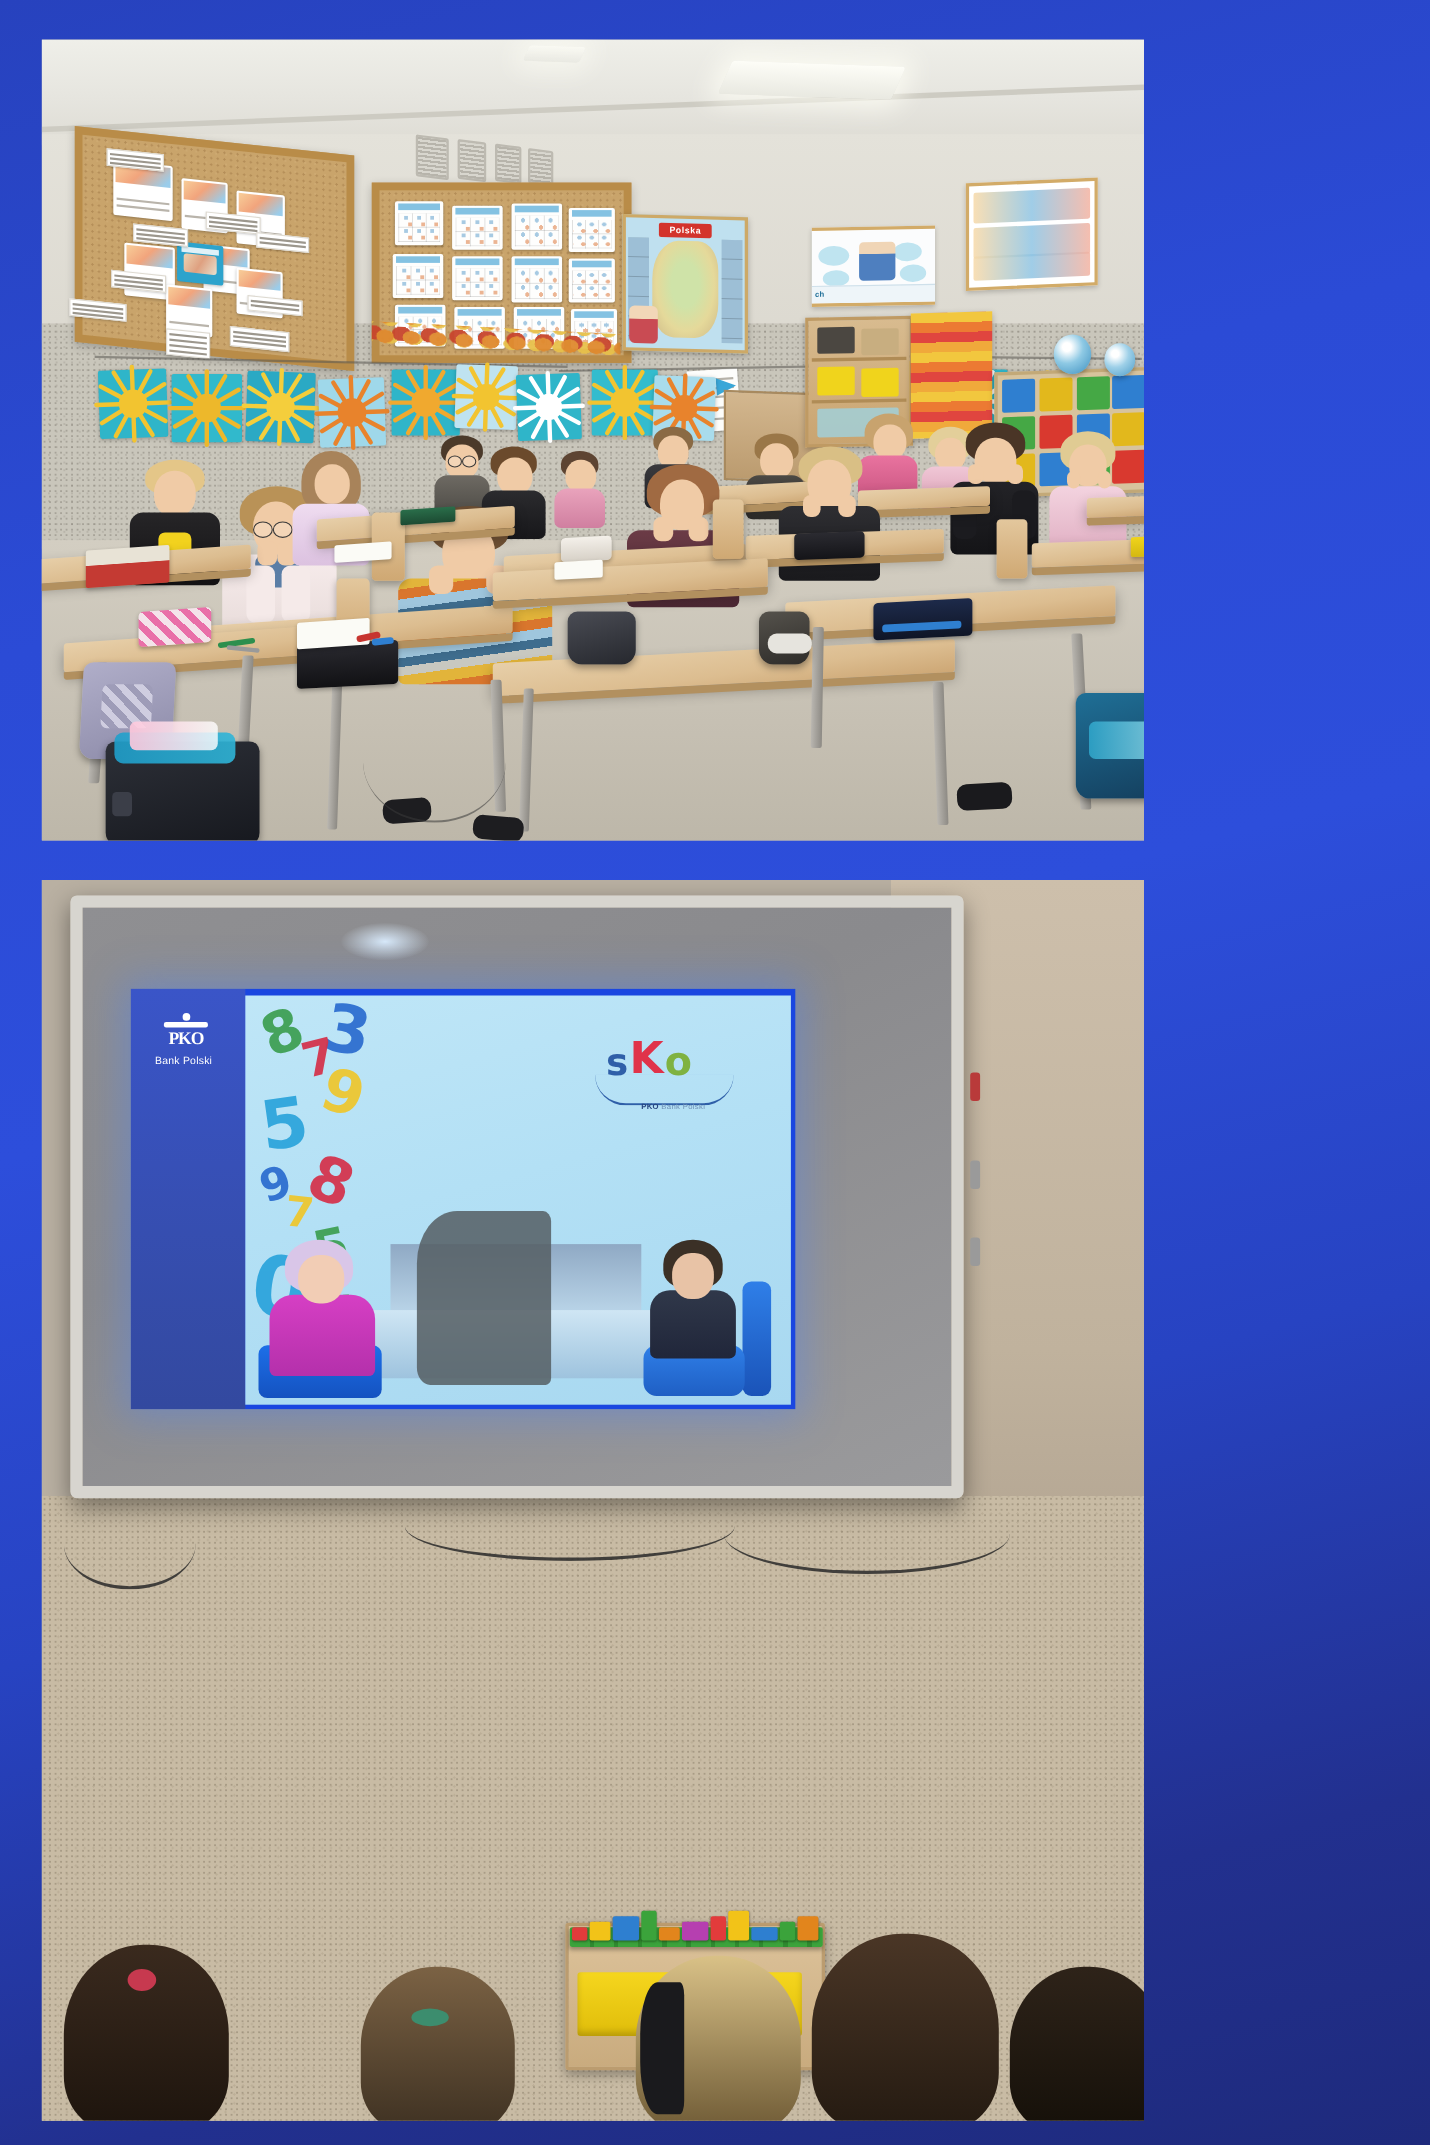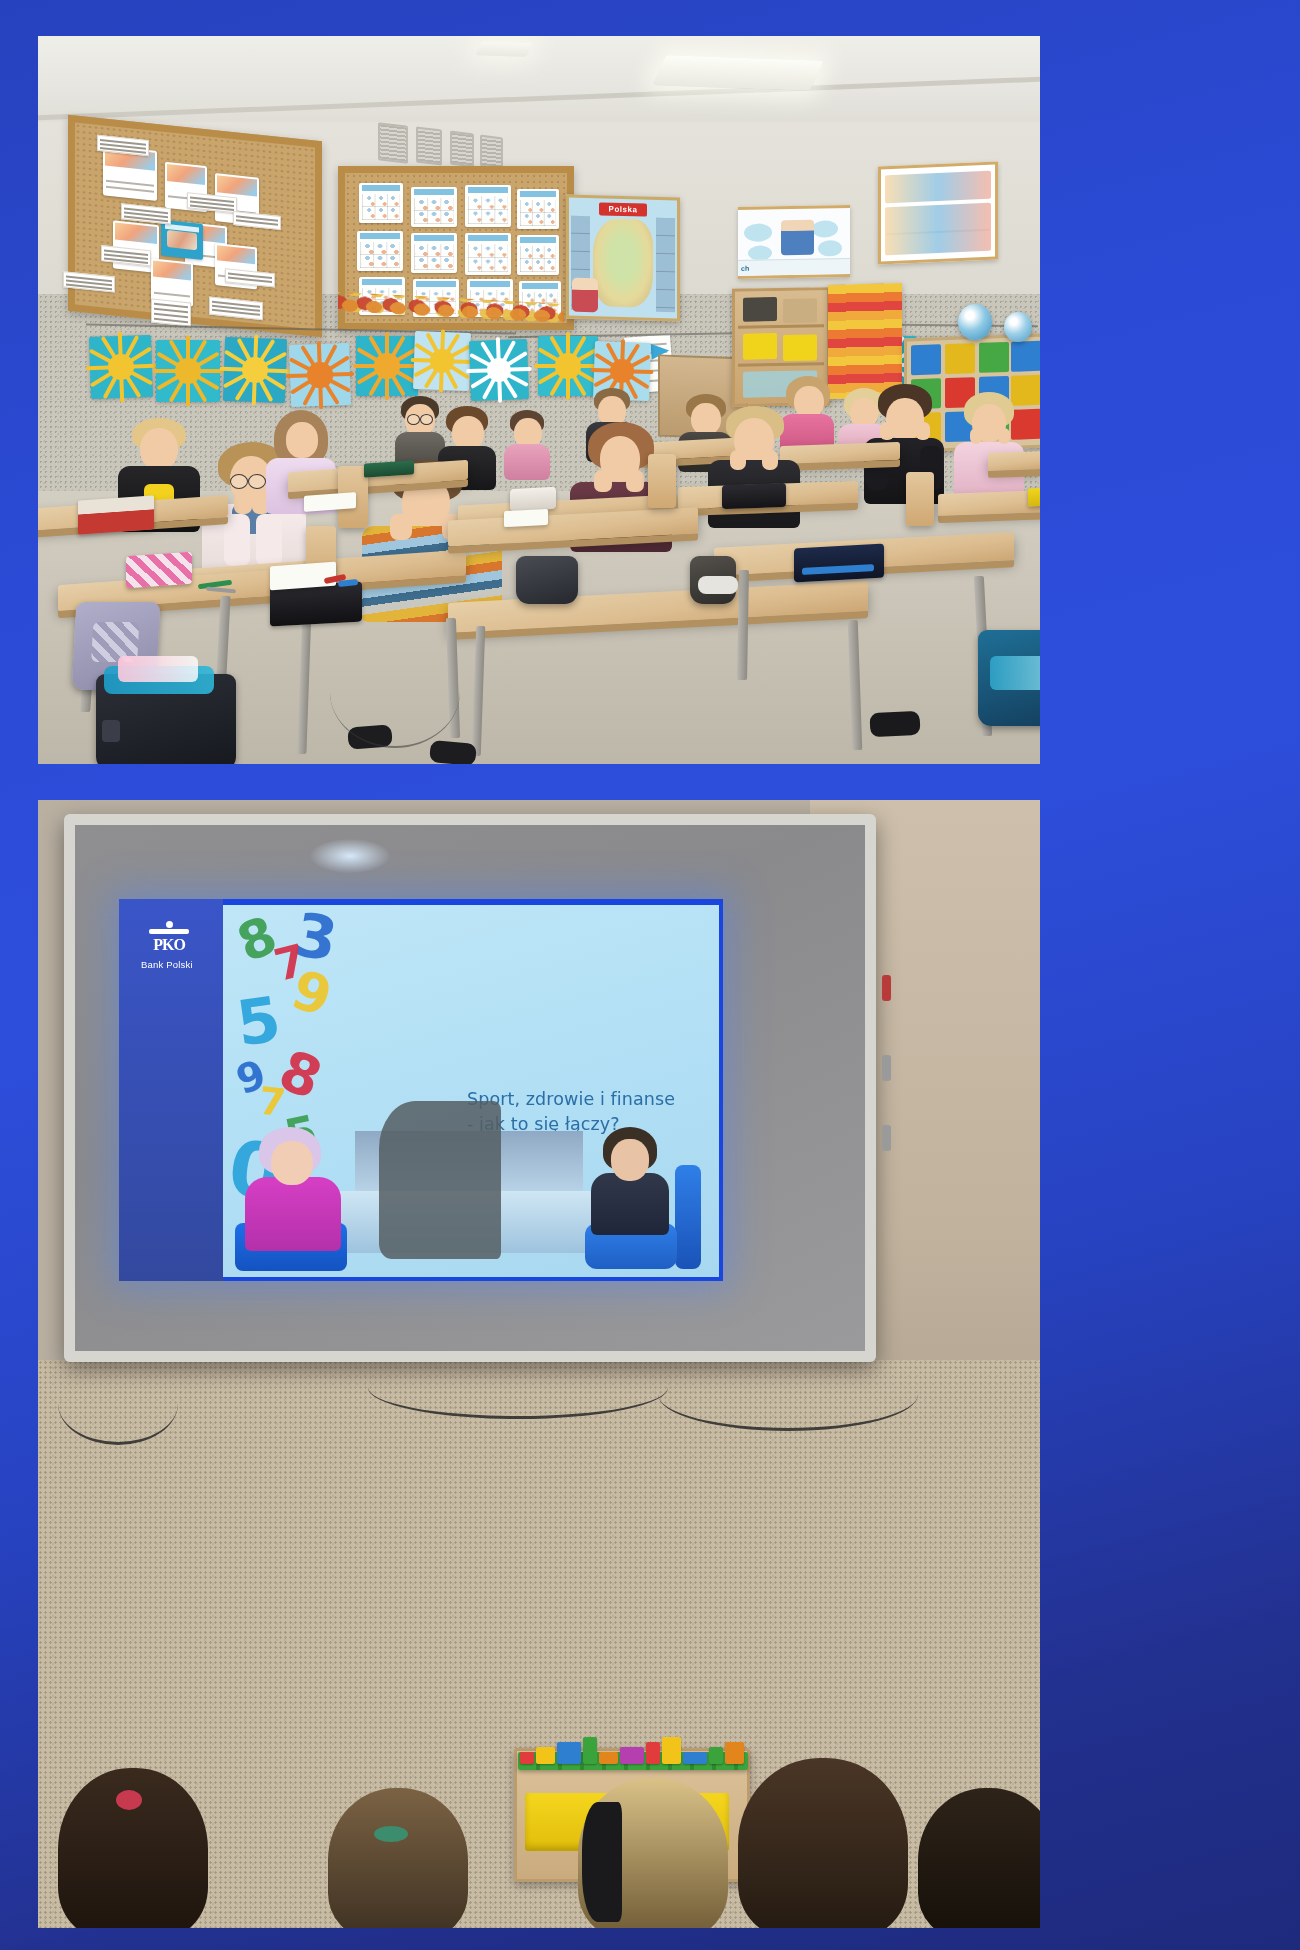--- a/index.html
+++ b/index.html
@@ -941,25 +941,28 @@
                 <div class="num" style="left: 14px; top: 86px; font-size: 62px; color: rgb(46, 165, 220); transform: rotate(-8deg);">5</div>
                 <div class="num" style="left: 58px; top: 142px; font-size: 56px; color: rgb(212, 53, 78); transform: rotate(22deg);">8</div>
                 <div class="num" style="left: 14px; top: 152px; font-size: 40px; color: rgb(46, 111, 208); transform: rotate(-18deg);">9</div>
                 <div class="num" style="left: 36px; top: 178px; font-size: 38px; color: rgb(237, 199, 49); transform: rotate(6deg);">7</div>
                 <div class="num" style="left: 62px; top: 206px; font-size: 46px; color: rgb(63, 160, 85); transform: rotate(-12deg);">5</div>
                 <div class="num" style="left: 6px; top: 228px; font-size: 76px; color: rgb(46, 165, 220); transform: rotate(8deg);">0</div>
                 <div class="num" style="left: 70px; top: 268px; font-size: 50px; color: rgb(63, 160, 85); transform: rotate(-16deg);">6</div>
                 <div class="num" style="left: 28px; top: 300px; font-size: 44px; color: rgb(212, 53, 78); transform: rotate(14deg);">9</div>
               </div>
 
-
-            <div class="slide-title">
-              <div>Sport, zdrowie i finanse</div>
-              <div>- jak to się łączy?</div>
+            <div class="sko-logo">
+              <div class="sko-word" id="sko-word"><span style="color: rgb(47, 95, 168);">s</span><span style="color: rgb(224, 51, 74); font-size: 40px; transform: translateY(-2px);">K</span><span style="color: rgb(127, 178, 65); font-size: 36px;">o</span></div>
+              <div class="sko-smile"></div>
+              <div class="sko-sub">
+                <b>PKO</b> <span>Bank Polski</span>
+              </div>
             </div>
+
 
             <div class="vid-table"></div>
             <div class="vid-floor"></div>
             <div class="vid-dark"></div>
 
             <div class="vid-woman">
               <div class="w-chair"></div>
               <div class="w-body"></div>
               <div class="w-hair"></div>
               <div class="w-face"></div>

